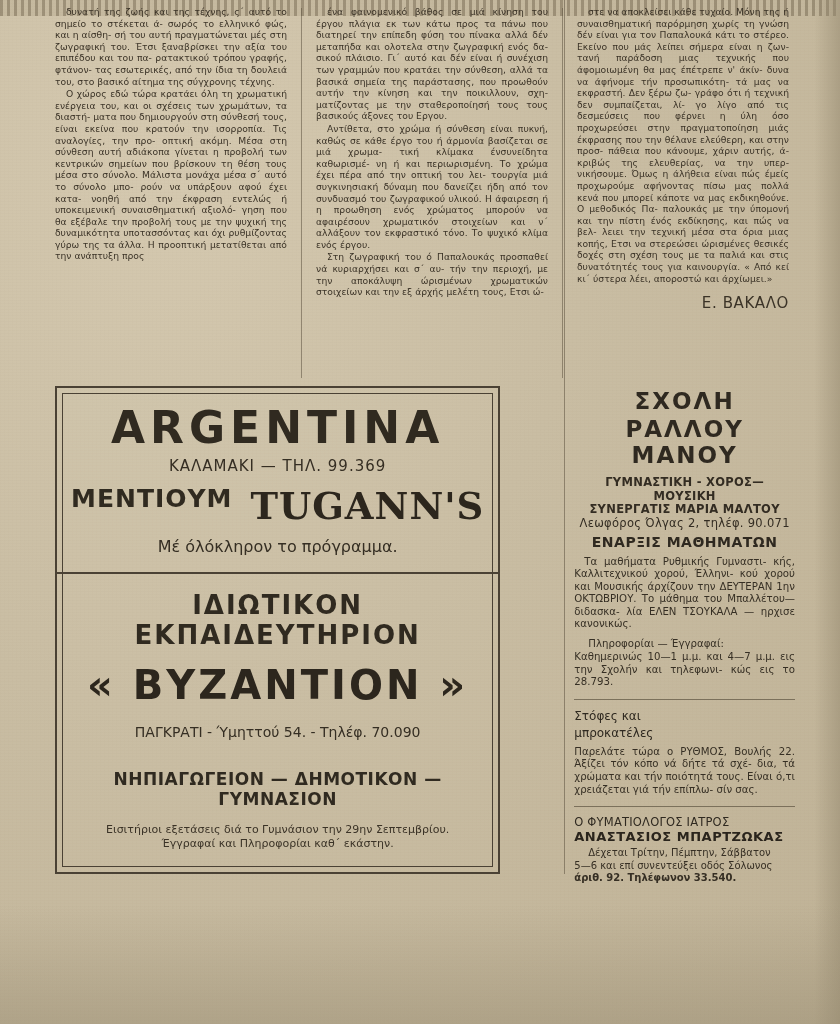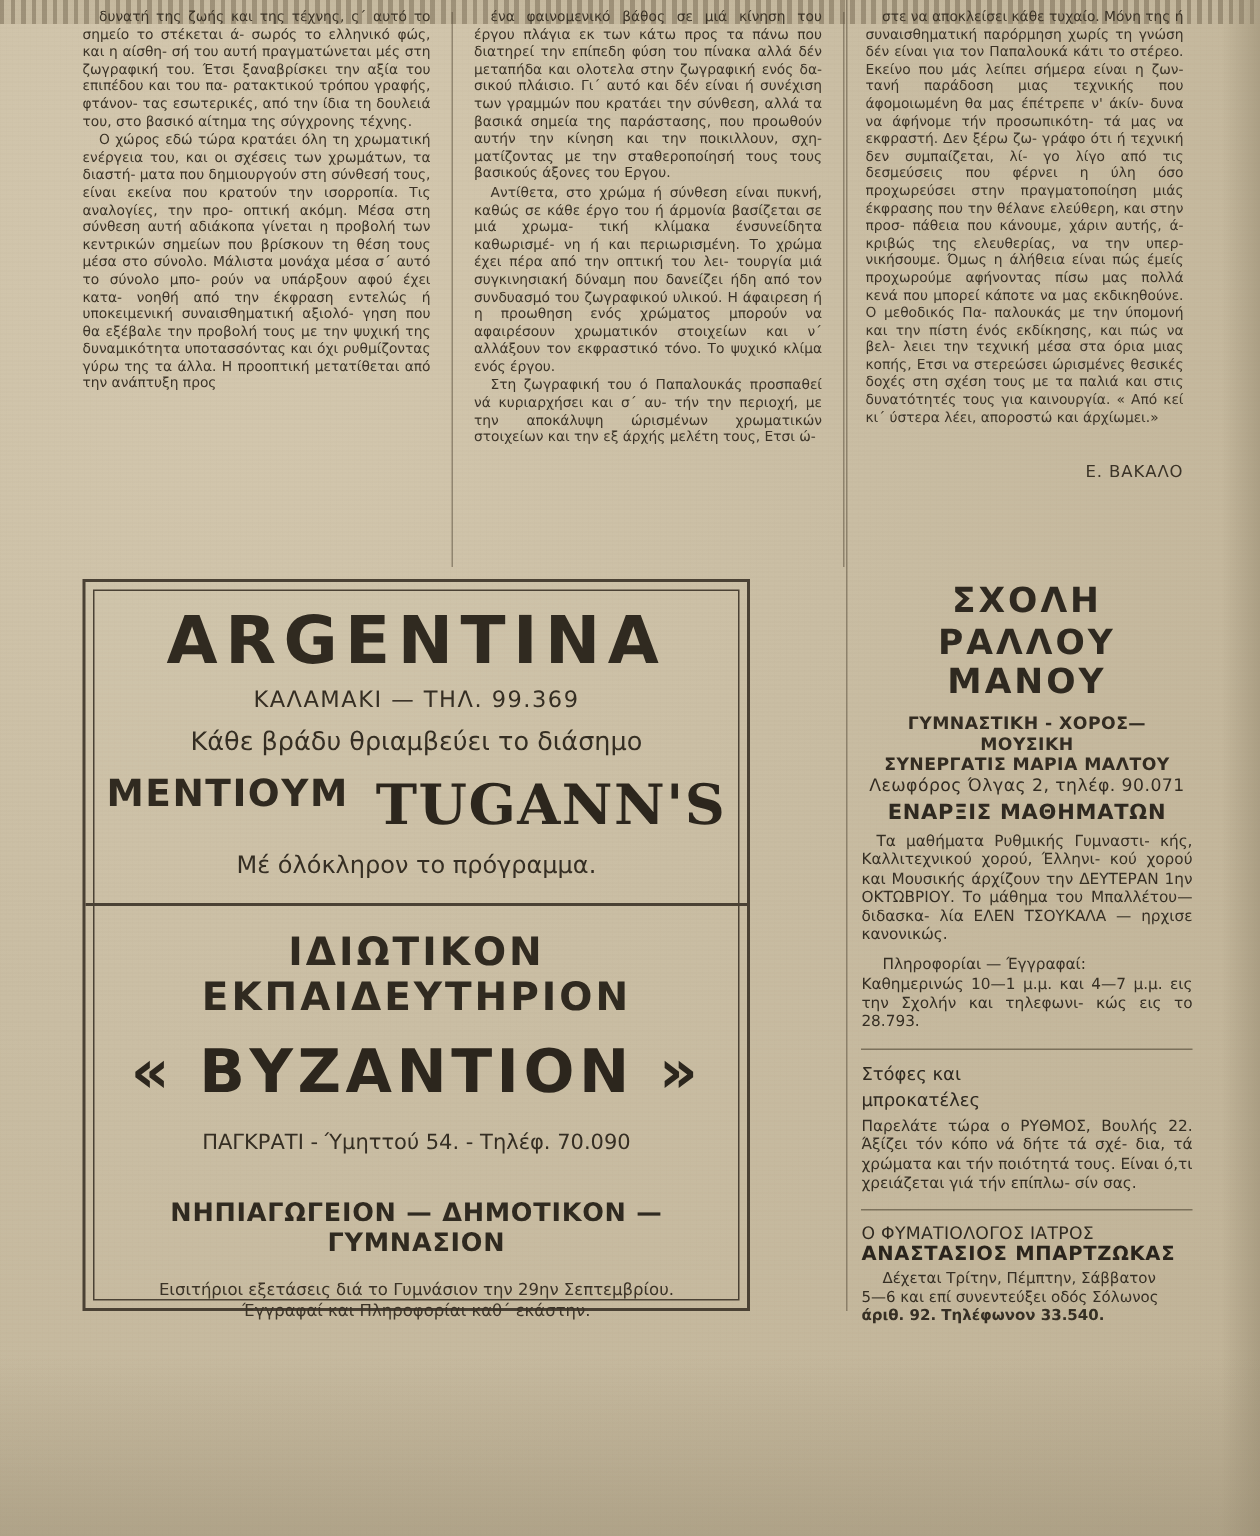--- a/index.html
+++ b/index.html
@@ -91,24 +91,24 @@
     color: #3b3327;
     text-align: justify;
     text-justify: inter-word;
     hyphens: none;
   }
   .body-text p {
     margin: 0 0 1px 0;
     text-indent: 11px;
   }
   .signature {
-    margin-top: 24px;
+    margin-top: 10px;
     text-align: right;
     font-family: "DejaVu Sans", sans-serif;
-    font-size: 11px;
+    font-size: 15px;
     letter-spacing: .6px;
     color: #3b3327;
   }
 
   
   .ads {
     display: flex;
     margin-top: 8px;
     height: 488px;
     gap: 44px;
@@ -380,21 +380,20 @@
     </div>
 
     <div class="ads">
 
       <div class="ads-left">
         <div class="inner-rule"></div>
 
         <div class="ad-argentina">
           <div class="ad-title-big">ARGENTINA</div>
           <div class="ad-sub1">ΚΑΛΑΜΑΚΙ — ΤΗΛ. 99.369</div>
-          <div class="ad-sub2">Κάθε βράδυ θριαμβεύει το διάσημο</div>
           <div class="ad-row-mixed">
             <span class="ad-mentium">ΜΕΝΤΙΟΥΜ</span>
             <span class="ad-tugann">TUGANN'S</span>
           </div>
           <div class="ad-sub3">Μέ όλόκληρον το πρόγραμμα.</div>
         </div>
 
         <div class="ad-byzantion">
           <div class="ad-b-line1">ΙΔΙΩΤΙΚΟΝ ΕΚΠΑΙΔΕΥΤΗΡΙΟΝ</div>
           <div class="ad-b-name">« ΒΥΖΑΝΤΙΟΝ »</div>

